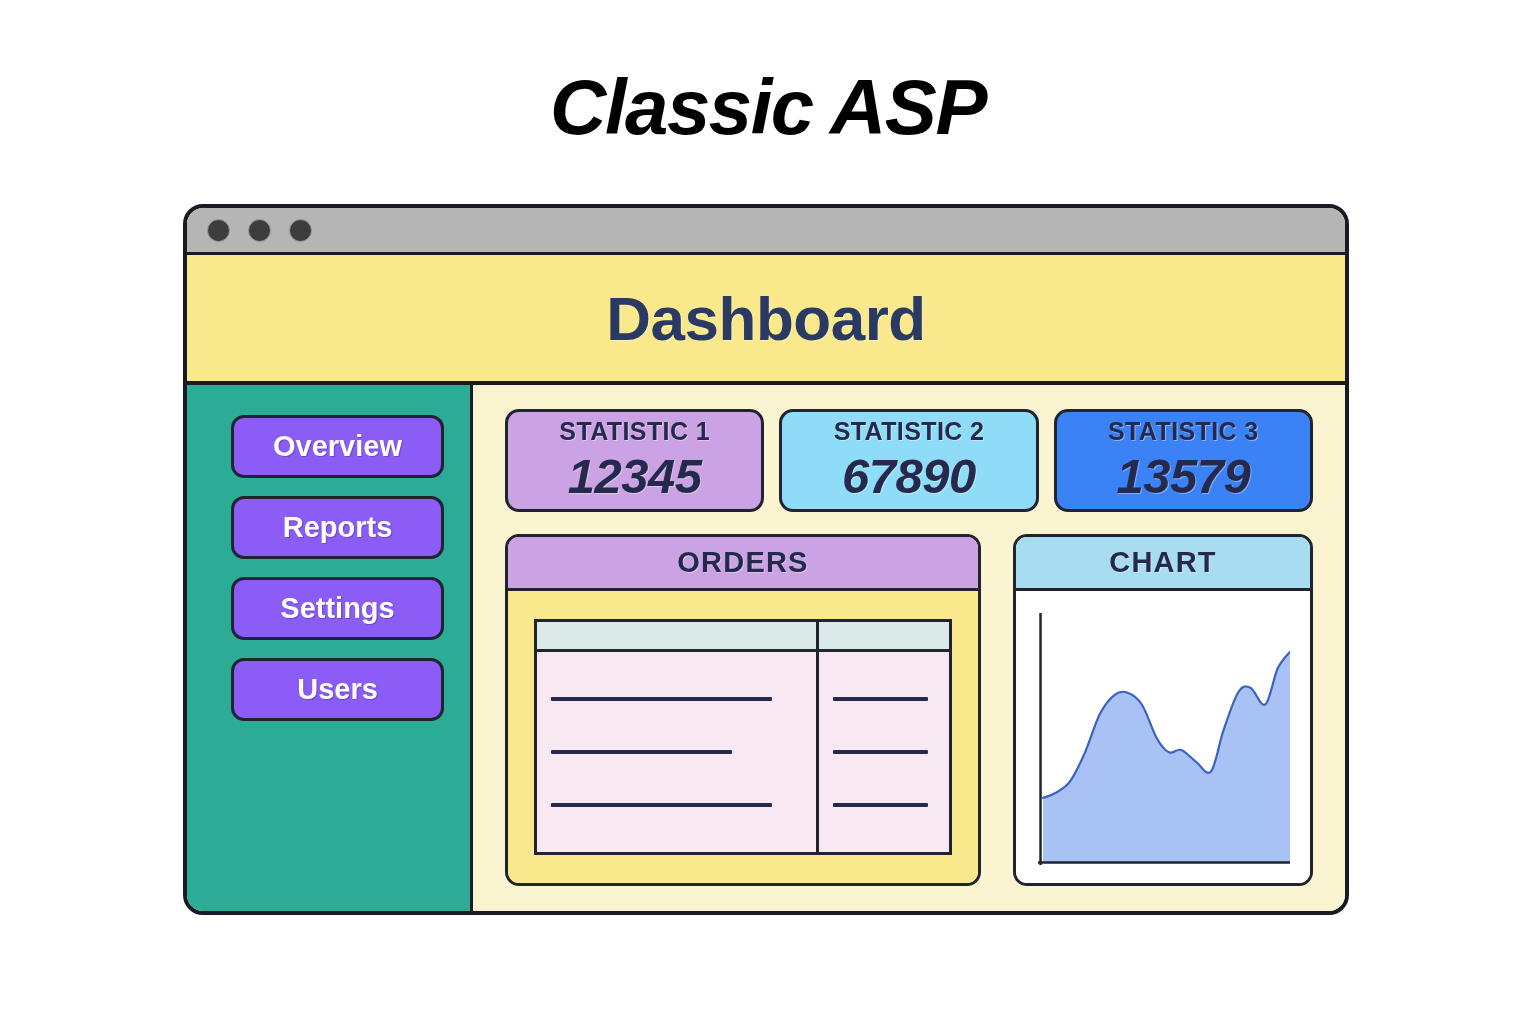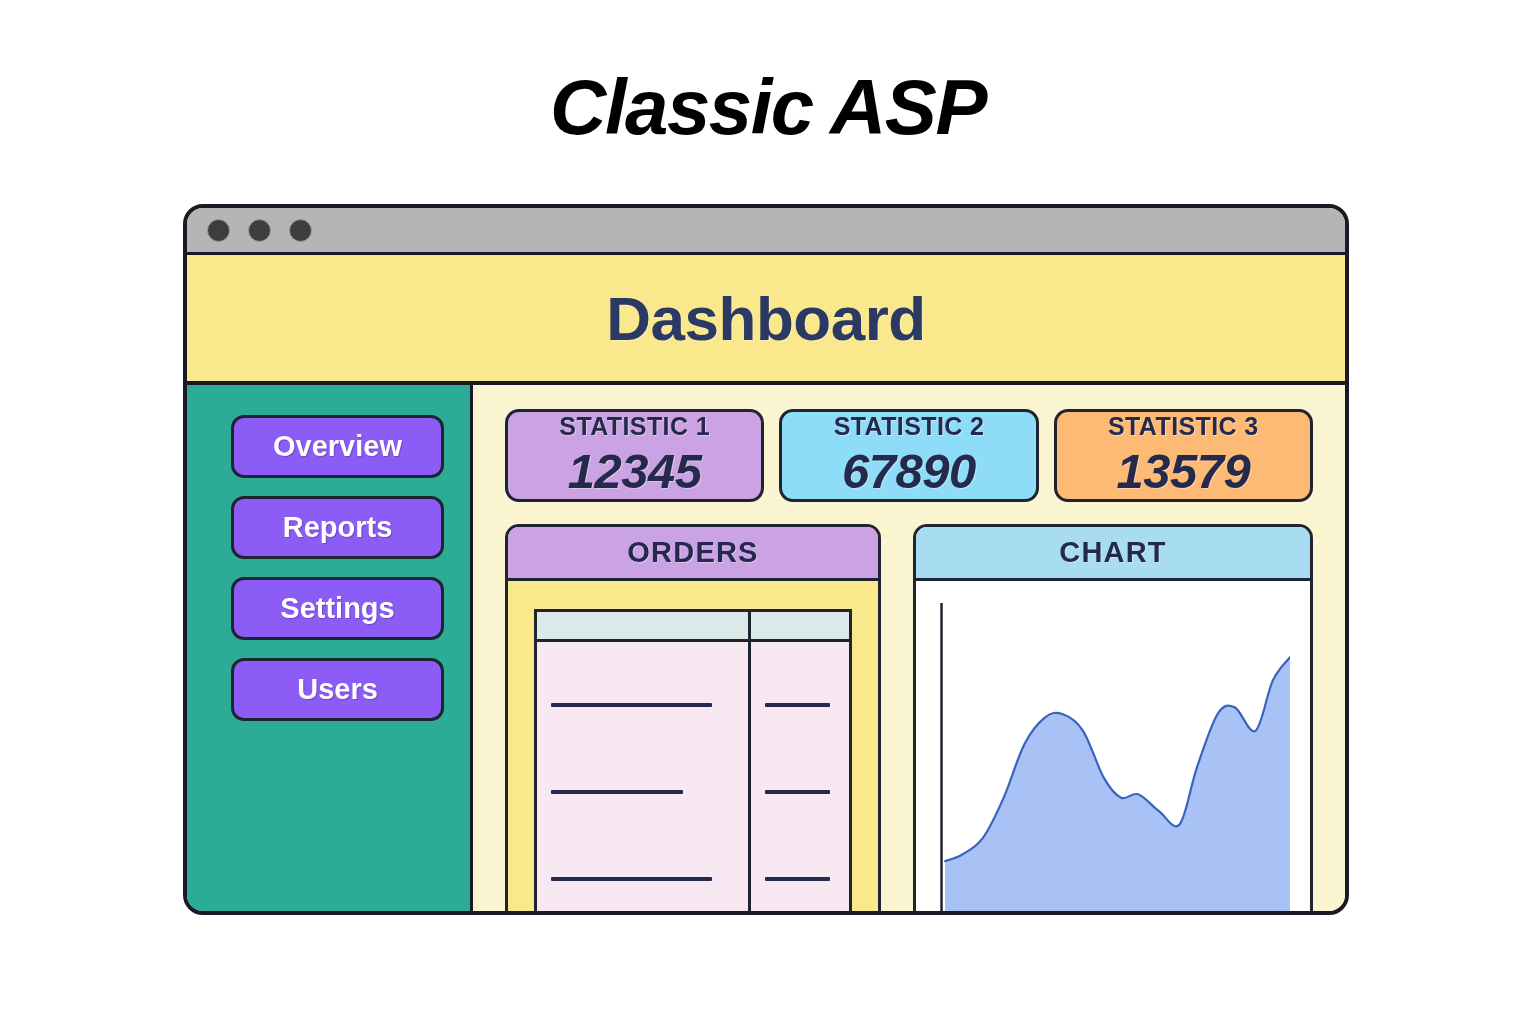--- a/index.html
+++ b/index.html
@@ -174,21 +174,21 @@
   }
   .panel-head-text {
     font-size: 29px;
     font-weight: 700;
     color: #252a4d;
     letter-spacing: 1.2px;
     text-shadow: 1px 1px 0 rgba(255,255,255,0.35);
   }
 
   
-  #orders-panel { width: 376px; }
+  #orders-panel { width: 476px; }
   #orders-head { background: #cba2e3; }
   #orders-body {
     flex: 1;
     background: #fae88c;
     padding: 28px 26px 28px 26px;
   }
   #orders-table {
     width: 100%;
     height: 100%;
     border: 3px solid #1f2430;
@@ -274,21 +274,21 @@
 
         <div id="stats-row">
           <div class="stat-card" style="background:#cba2e3">
             <div class="stat-label">STATISTIC 1</div>
             <div class="stat-value">12345</div>
           </div>
           <div class="stat-card" style="background:#8fdcf8">
             <div class="stat-label">STATISTIC 2</div>
             <div class="stat-value">67890</div>
           </div>
-          <div class="stat-card" style="background:#fdba74">
+          <div class="stat-card" style="background:#3b82f6">
             <div class="stat-label">STATISTIC 3</div>
             <div class="stat-value">13579</div>
           </div>
         </div>
 
         <div id="panels-row">
 
           <div class="panel" id="orders-panel">
             <div class="panel-head" id="orders-head">
               <span class="panel-head-text">ORDERS</span>

